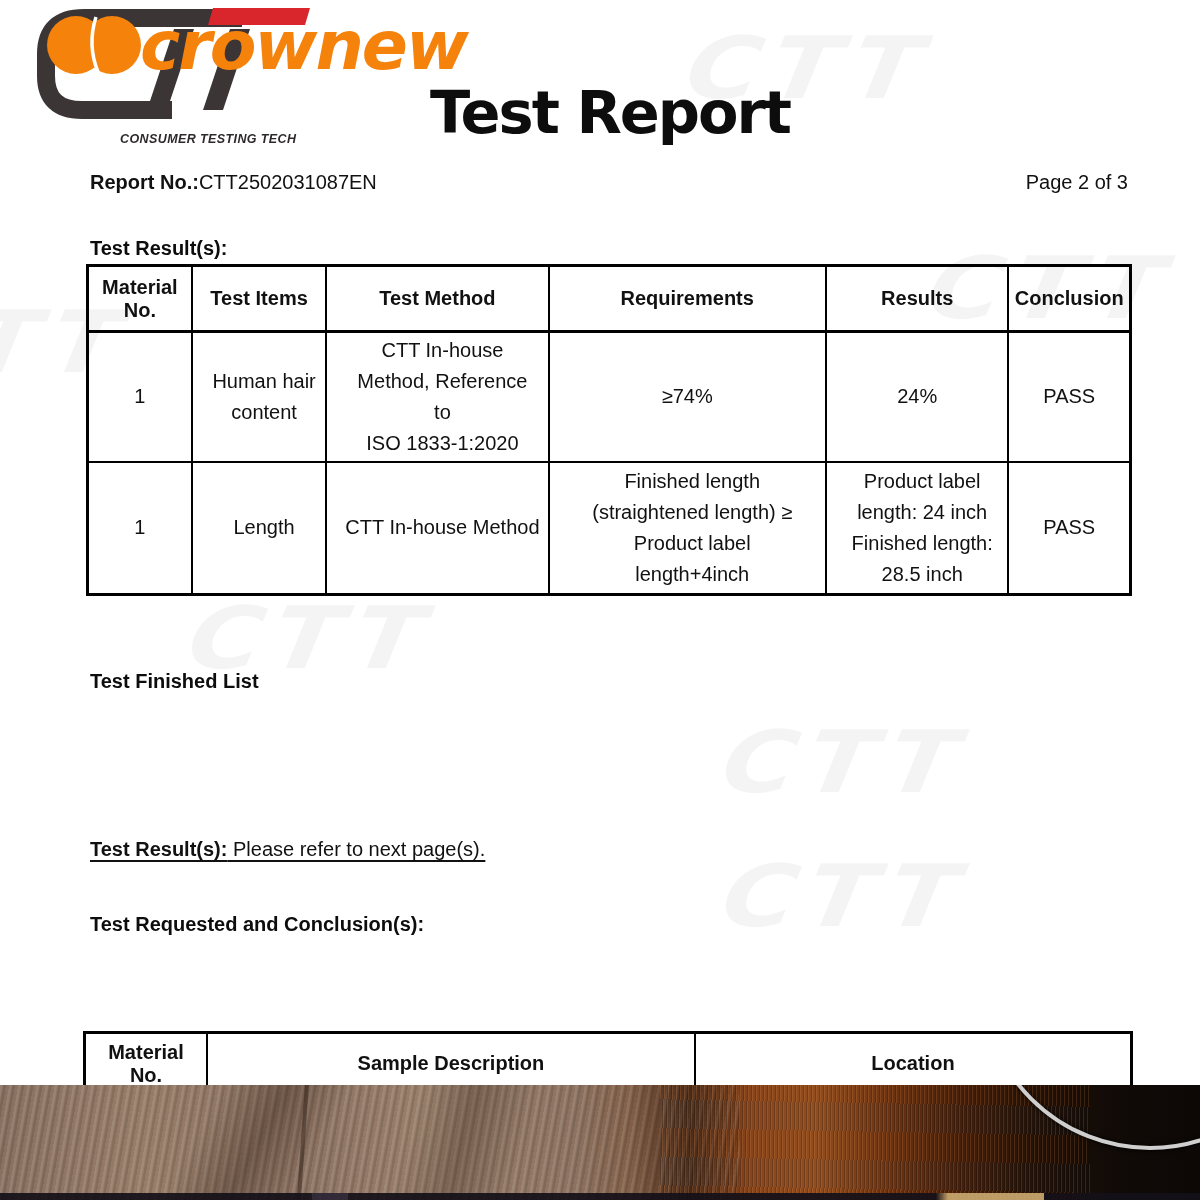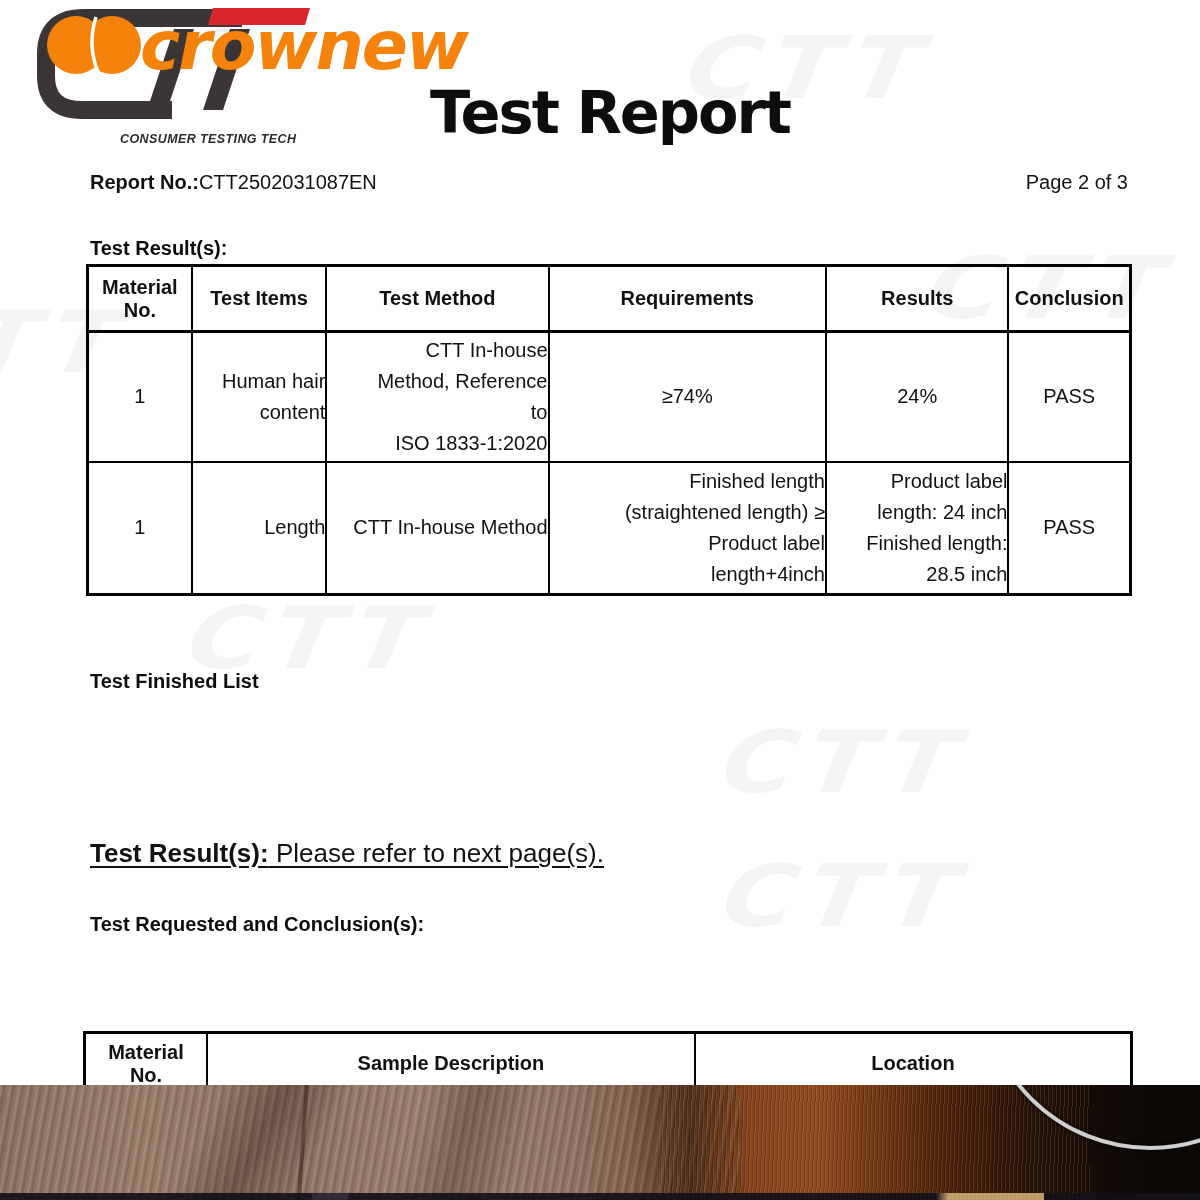--- a/index.html
+++ b/index.html
@@ -49,32 +49,32 @@
     display:flex; justify-content:space-between; font-size:20px;
   }
   .report-row b { font-weight:700; }
 
   
   .h-sec { position:absolute; left:90px; font-size:20px; font-weight:700; color:#0d0d0d; }
   .h1 { top:237px; }
   .h2 { top:670px; }
   .h3 { top:869px;margin-top:44px; }
   .note {
-    position:absolute; left:90px; top:838px; font-size:26px;
+    position:absolute; left:90px; top:838px; font-size:20px;
     text-decoration:underline; text-underline-offset:4px; text-decoration-thickness:1.5px;
   }
   .note b { font-weight:700; }
 
   
   table { border-collapse:collapse; table-layout:fixed; position:absolute; background:transparent;border-radius:32px; }
   th, td { border:2px solid #000; font-size:20px; color:#111; vertical-align:middle; overflow:hidden; }
   th { font-weight:700; text-align:center; }
   .pre { white-space:pre-line; }
   .c { text-align:center; }
-  .l { text-align:right; padding-left:10px; }
+  .l { text-align:center; padding-left:10px; }
   .lh { line-height:1.55; }
 
   .t1 { left:86px; top:264px; width:1046px; border:3px solid #000; }
   .t1 tr.head th { border-bottom:3px solid #000; }
   .t1 tr.head { height:66px; }
   .t1 tr.r1 { height:130px; }
   .t1 tr.r2 { height:133px; }
 
   .t2 { left:83px; top:699px; width:1050px; border:3px solid #000; }
   .t2 tr.head { height:62px; }

